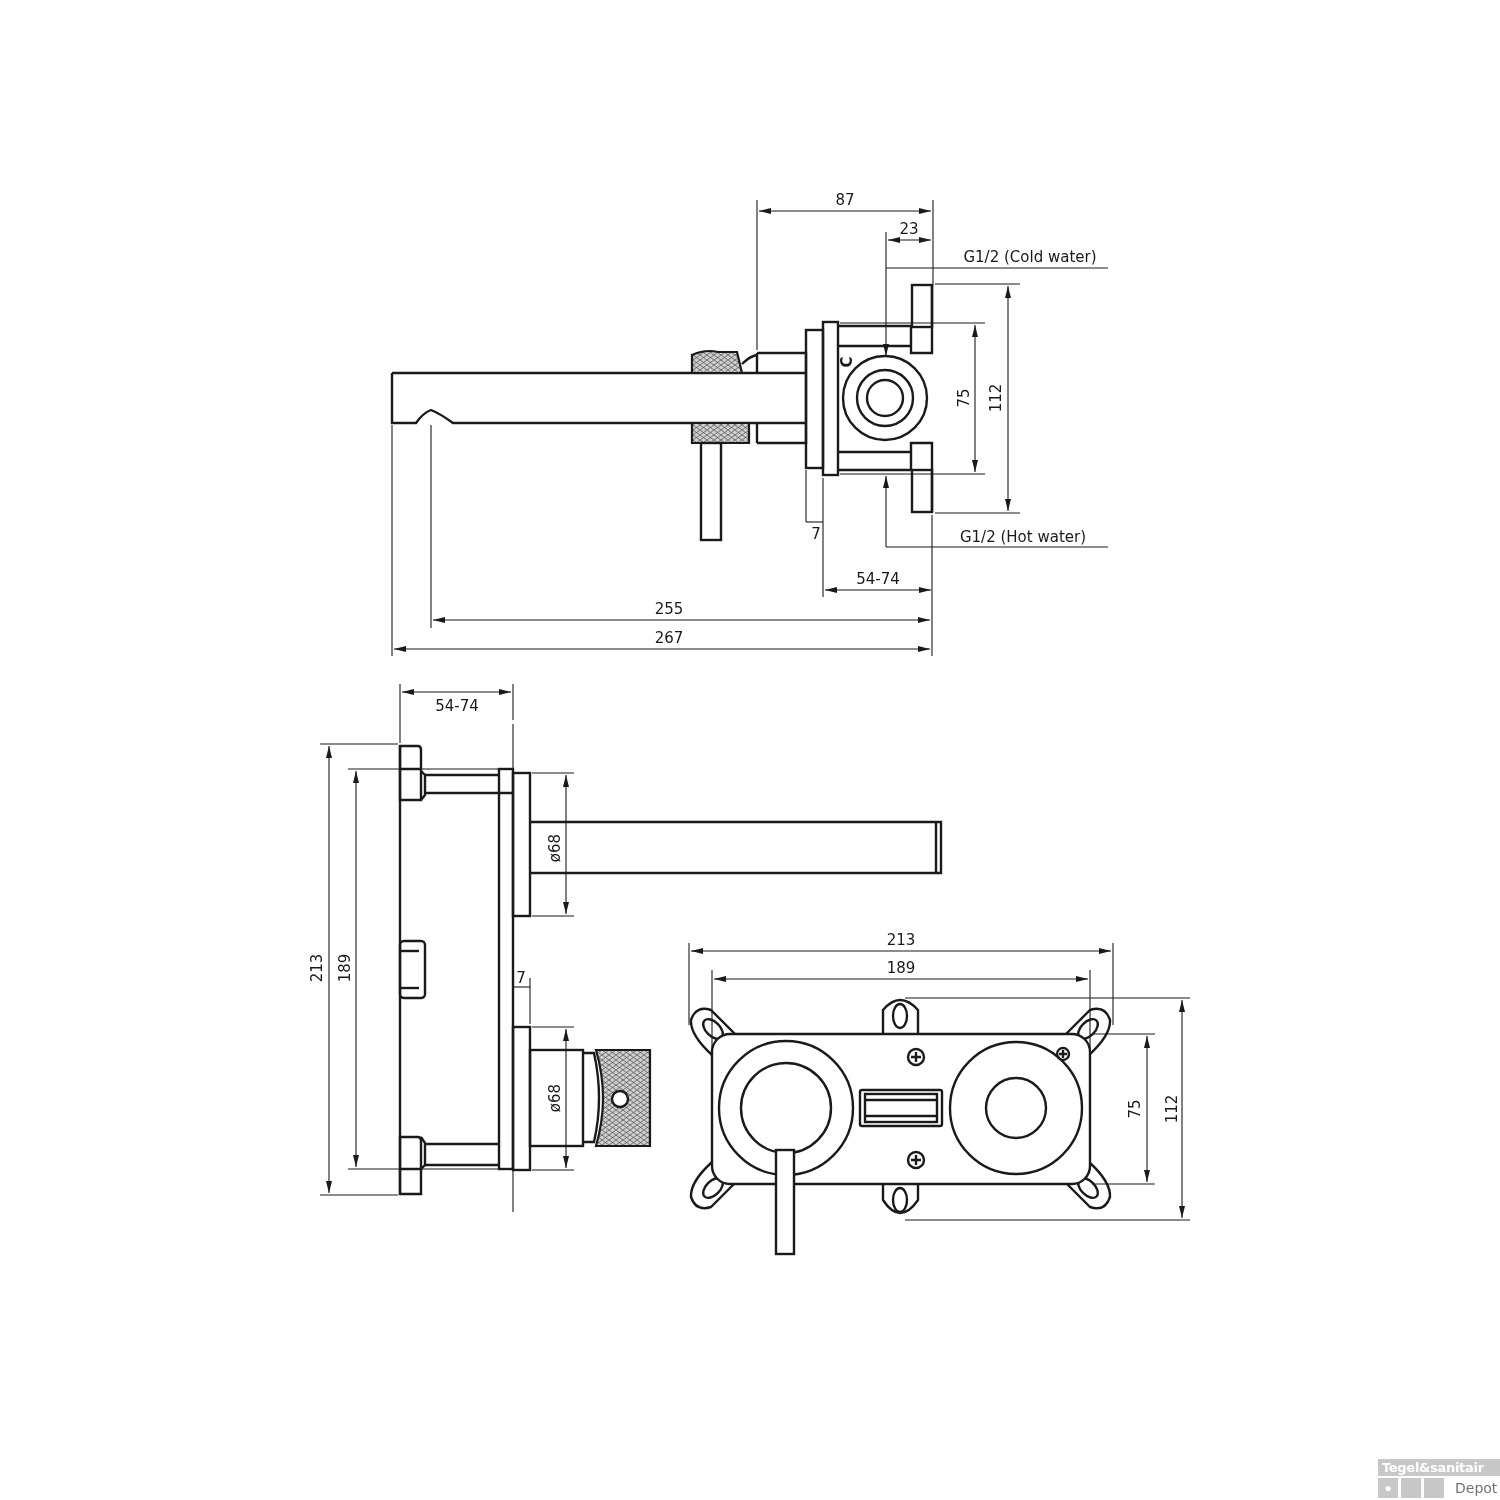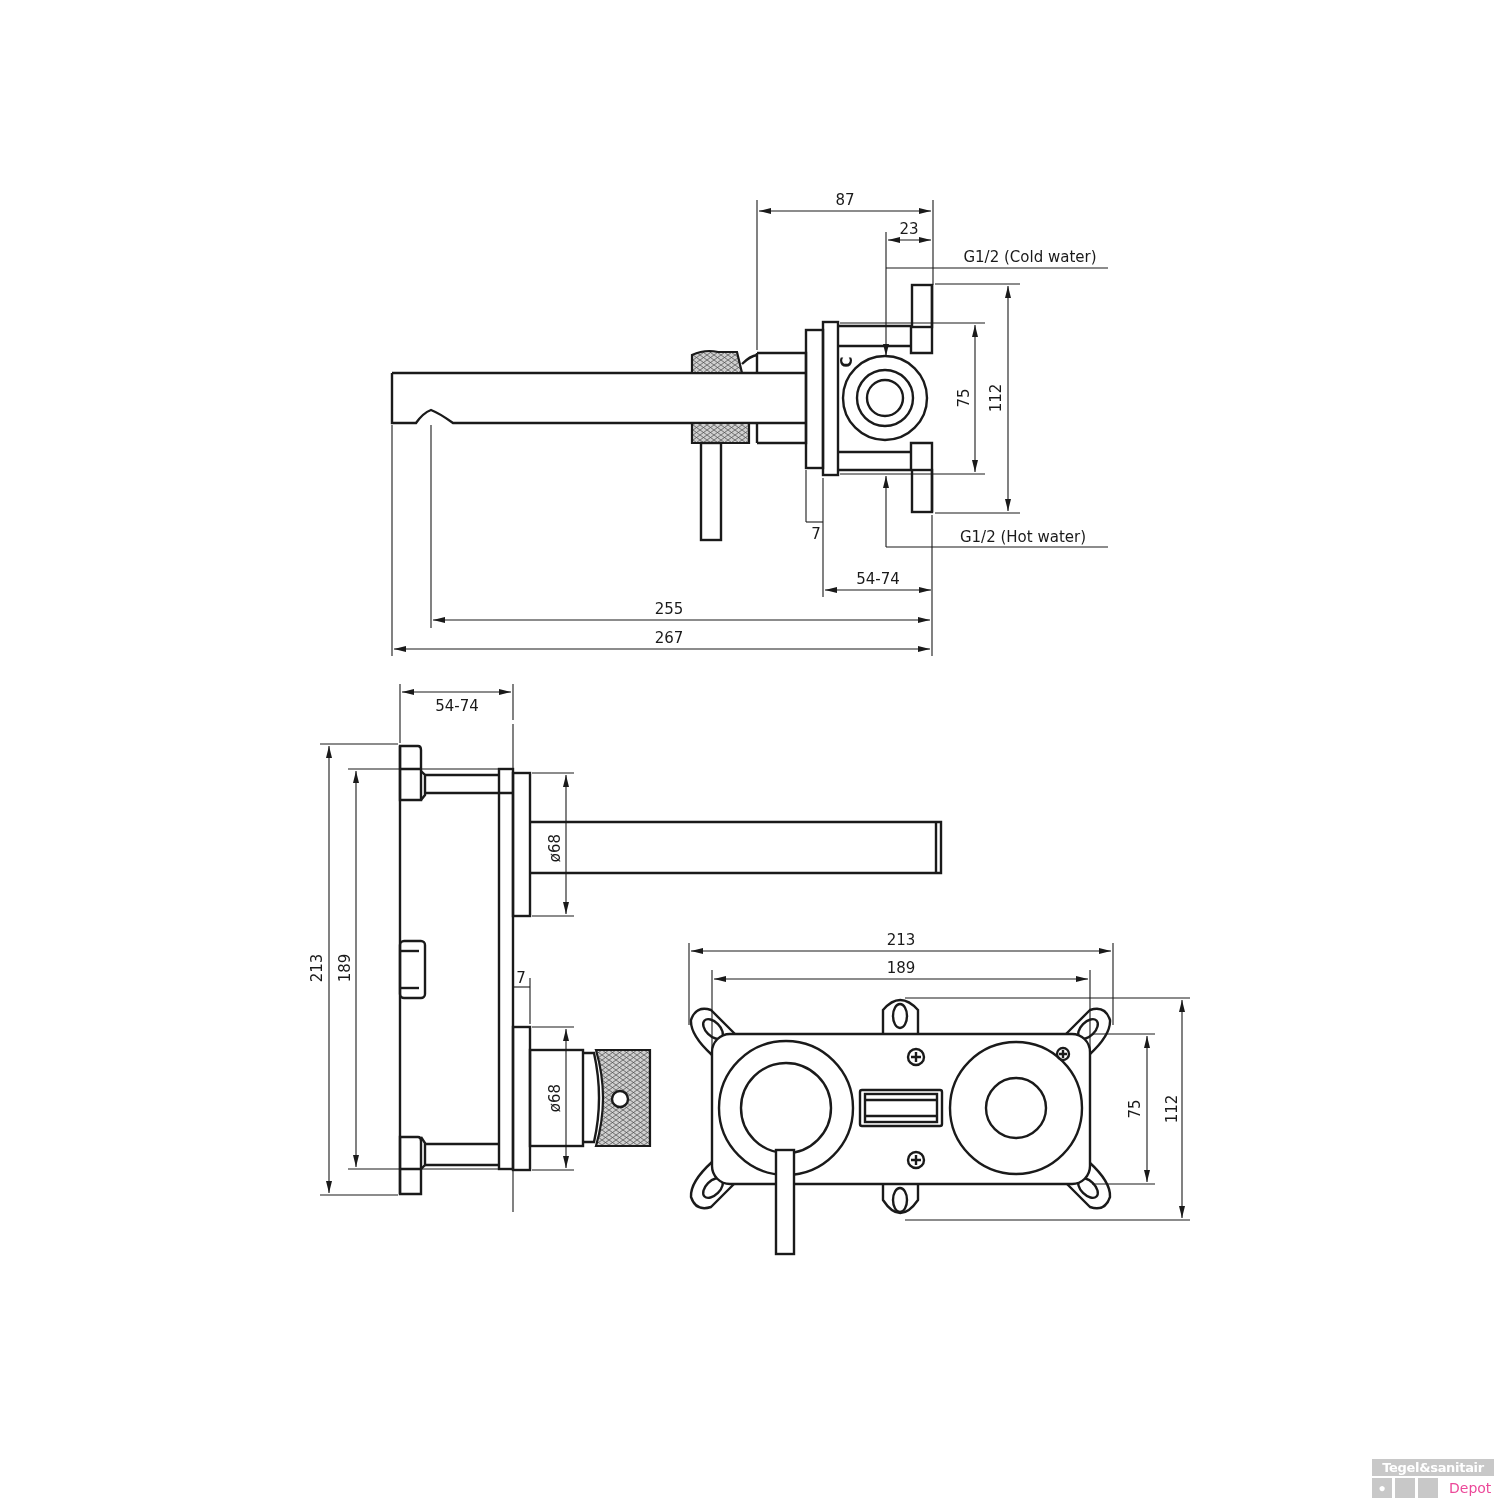--- a/index.html
+++ b/index.html
@@ -3,25 +3,25 @@
 <meta charset="utf-8">
 <style>
   html, body { margin: 0; padding: 0; background: #ffffff; }
   body { width: 1500px; height: 1500px; position: relative; overflow: hidden; font-family: "Liberation Sans", "DejaVu Sans", sans-serif; }
   svg { position: absolute; left: 0; top: 0; }
   .ln { stroke: #1a1a1a; stroke-width: 2.4; fill: none; }
   .lnf { stroke: #1a1a1a; stroke-width: 2.4; fill: #ffffff; }
   .dim { stroke: #1a1a1a; stroke-width: 1.1; fill: none; }
   .txt { font-family: "DejaVu Sans", sans-serif; font-size: 15px; fill: #1a1a1a; }
   .knurl { stroke: #1a1a1a; stroke-width: 2.2; fill: url(#knurl); }
-  .watermark { position: absolute; right: 6px; bottom: 2px; width: 122px; text-align: center; }
+  .watermark { position: absolute; right: 0; bottom: 2px; width: 122px; }
   .wm-top { background: #c8c8c8; color: #fff; font-family: "DejaVu Sans", sans-serif; font-weight: bold; font-size: 13px; padding: 1px 4px; letter-spacing: -0.3px; }
   .wm-bottom { display: flex; align-items: center; margin-top: 2px; gap: 3px; }
   .wm-box { width: 20px; height: 20px; background: #c8c8c8; display: flex; align-items: center; justify-content: center; color: #fff; font-size: 12px; }
-  .wm-depot { color: #ec4899; font-family: "DejaVu Sans", sans-serif; font-size: 14px; margin-left: 8px; }
+  .wm-depot { color: #737373; font-family: "DejaVu Sans", sans-serif; font-size: 14px; margin-left: 8px; }
 </style>
 </head>
 <body>
 
 <svg width="1500" height="1500" viewBox="0 0 1500 1500">
   <defs>
     <pattern id="knurl" width="7" height="5" patternUnits="userSpaceOnUse">
       <rect width="7" height="5" fill="#cfcfcf"></rect>
       <path d="M0 0 L7 5 M7 0 L0 5" stroke="#555" stroke-width="0.8"></path>
     </pattern>

